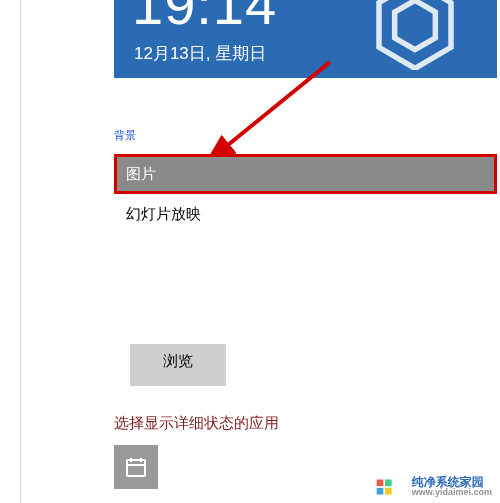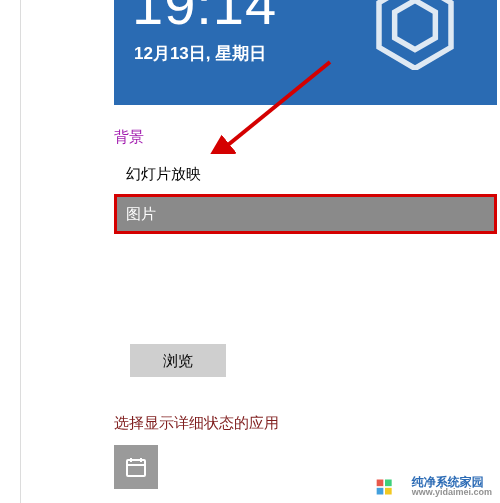--- a/index.html
+++ b/index.html
@@ -9,56 +9,56 @@
       background: #ffffff;
       font-family: "Microsoft YaHei", "Segoe UI", sans-serif;
       position: relative;
       overflow: hidden;
     }
     .lock-preview {
       position: absolute;
       left: 114px;
       top: 0;
       width: 383px;
-      height: 105px;
+      height: 78px;
       background: #2a6bb3;
       color: #ffffff;
       overflow: hidden;
     }
     .lock-time {
       position: absolute;
       left: 18px;
       top: -28px;
       font-size: 56px;
       font-weight: 300;
       letter-spacing: 1px;
     }
     .lock-date {
       position: absolute;
       left: 20px;
       top: 42px;
       font-size: 17px;
-      font-weight: 700;
+      font-weight: 400;
     }
     .hex-deco {
       position: absolute;
       right: 42px;
       top: -20px;
       width: 80px;
       height: 90px;
       opacity: 0.85;
     }
     .section-left {
       position: absolute;
       left: 114px;
       width: 383px;
     }
     .label-row {
-      font-size: 15px;
-      color: #a21caf;
+      font-size: 11px;
+      color: #1d4ed8;
       margin-bottom: 8px;
     }
     .bg-section { top: 128px; }
     .dropdown-list {
       position: absolute;
       left: 114px;
       top: 154px;
       width: 383px;
     }
     .dd-item {
@@ -86,21 +86,21 @@
       top: 54px;
       width: 150px;
       height: 110px;
       pointer-events: none;
     }
     .browse-btn {
       position: absolute;
       left: 130px;
       top: 344px;
       width: 96px;
-      height: 33px;
+      height: 42px;
       background: #cfcfcf;
       color: #000;
       font-size: 15px;
       text-align: center;
       line-height: 33px;
       cursor: pointer;
     }
     .detail-label {
       position: absolute;
       left: 114px;
@@ -175,22 +175,22 @@
     <marker id="ah" markerWidth="10" markerHeight="10" refX="2" refY="3" orient="auto">
       <path d="M0,0 L0,6 L8,3 z" fill="#d40000"></path>
     </marker>
   </defs>
   <line x1="135" y1="8" x2="28" y2="95" stroke="#d40000" stroke-width="4" marker-end="url(#ah)"></line>
 </svg>
 
 <div class="section-left bg-section label-row">背景</div>
 
 <div class="dropdown-list">
+  <div class="dd-item dd-selected">图片</div>
   <div class="dd-item dd-other">幻灯片放映</div>
-  <div class="dd-item dd-selected">图片</div>
 </div>
 
 <div class="browse-btn">浏览</div>
 
 <div class="detail-label">选择显示详细状态的应用</div>
 
 <div class="app-box">
   <svg width="24" height="24" viewBox="0 0 24 24">
     <rect x="3" y="5" width="18" height="16" rx="1" fill="none" stroke="#ffffff" stroke-width="2"></rect>
     <line x1="3" y1="10" x2="21" y2="10" stroke="#ffffff" stroke-width="2"></line>

